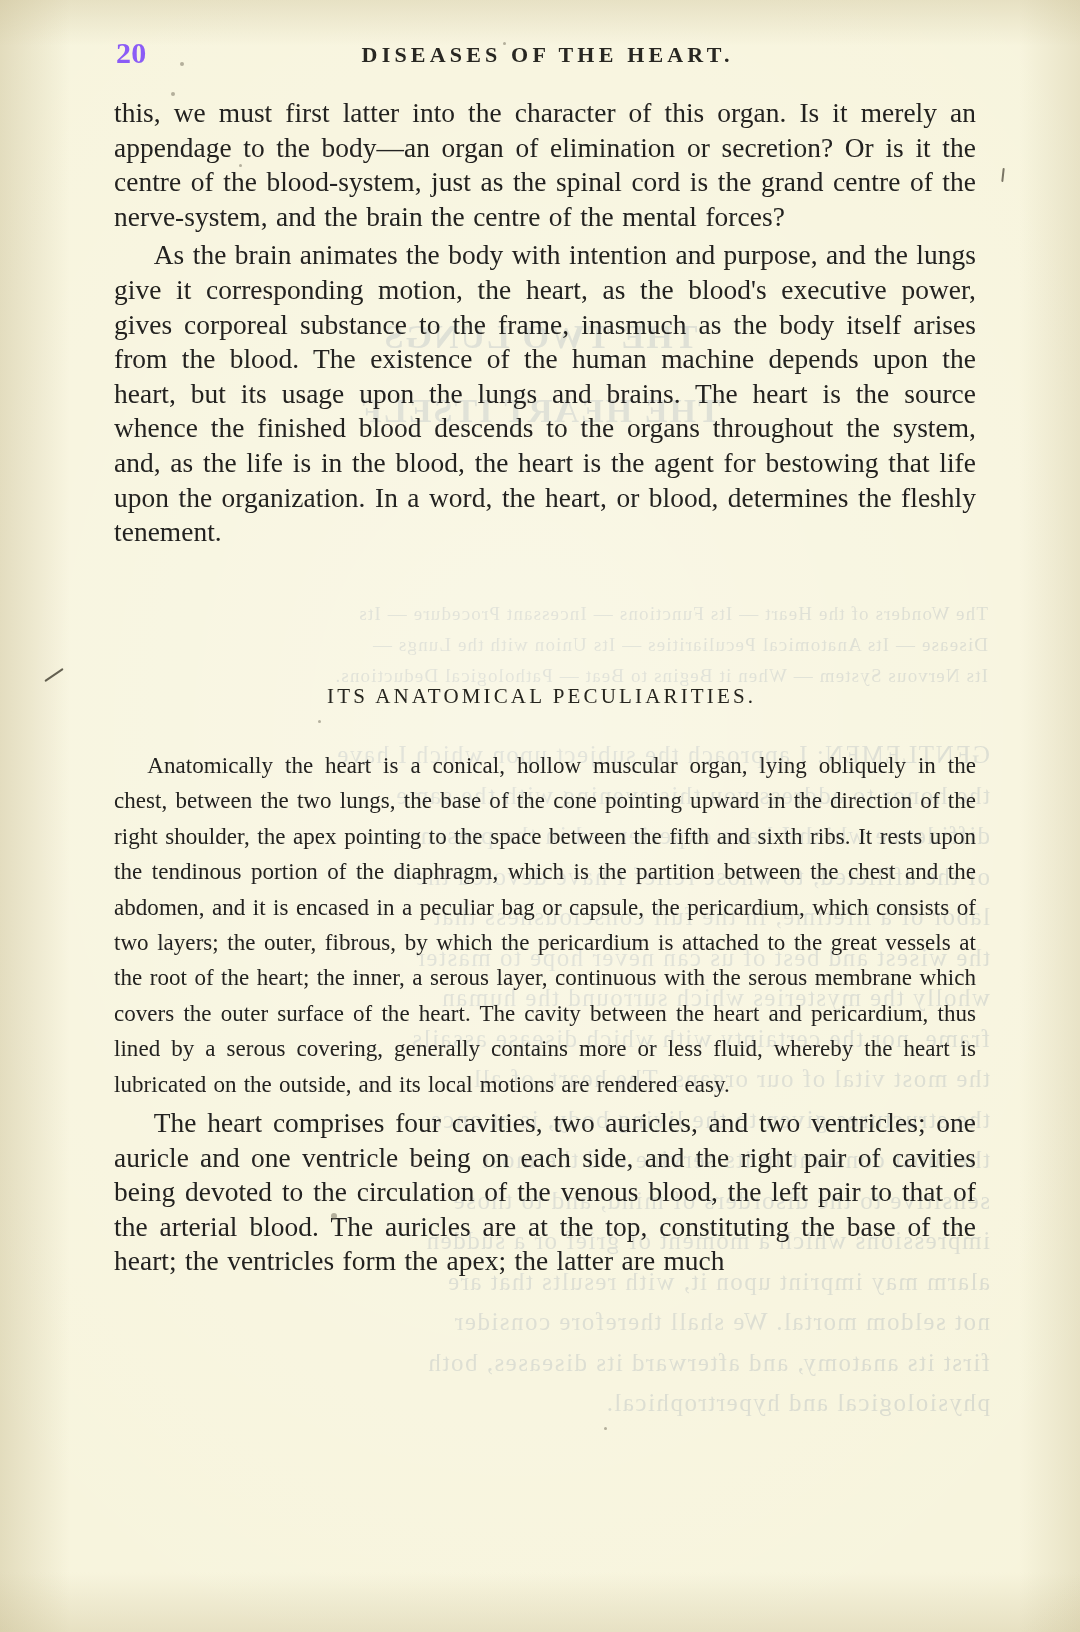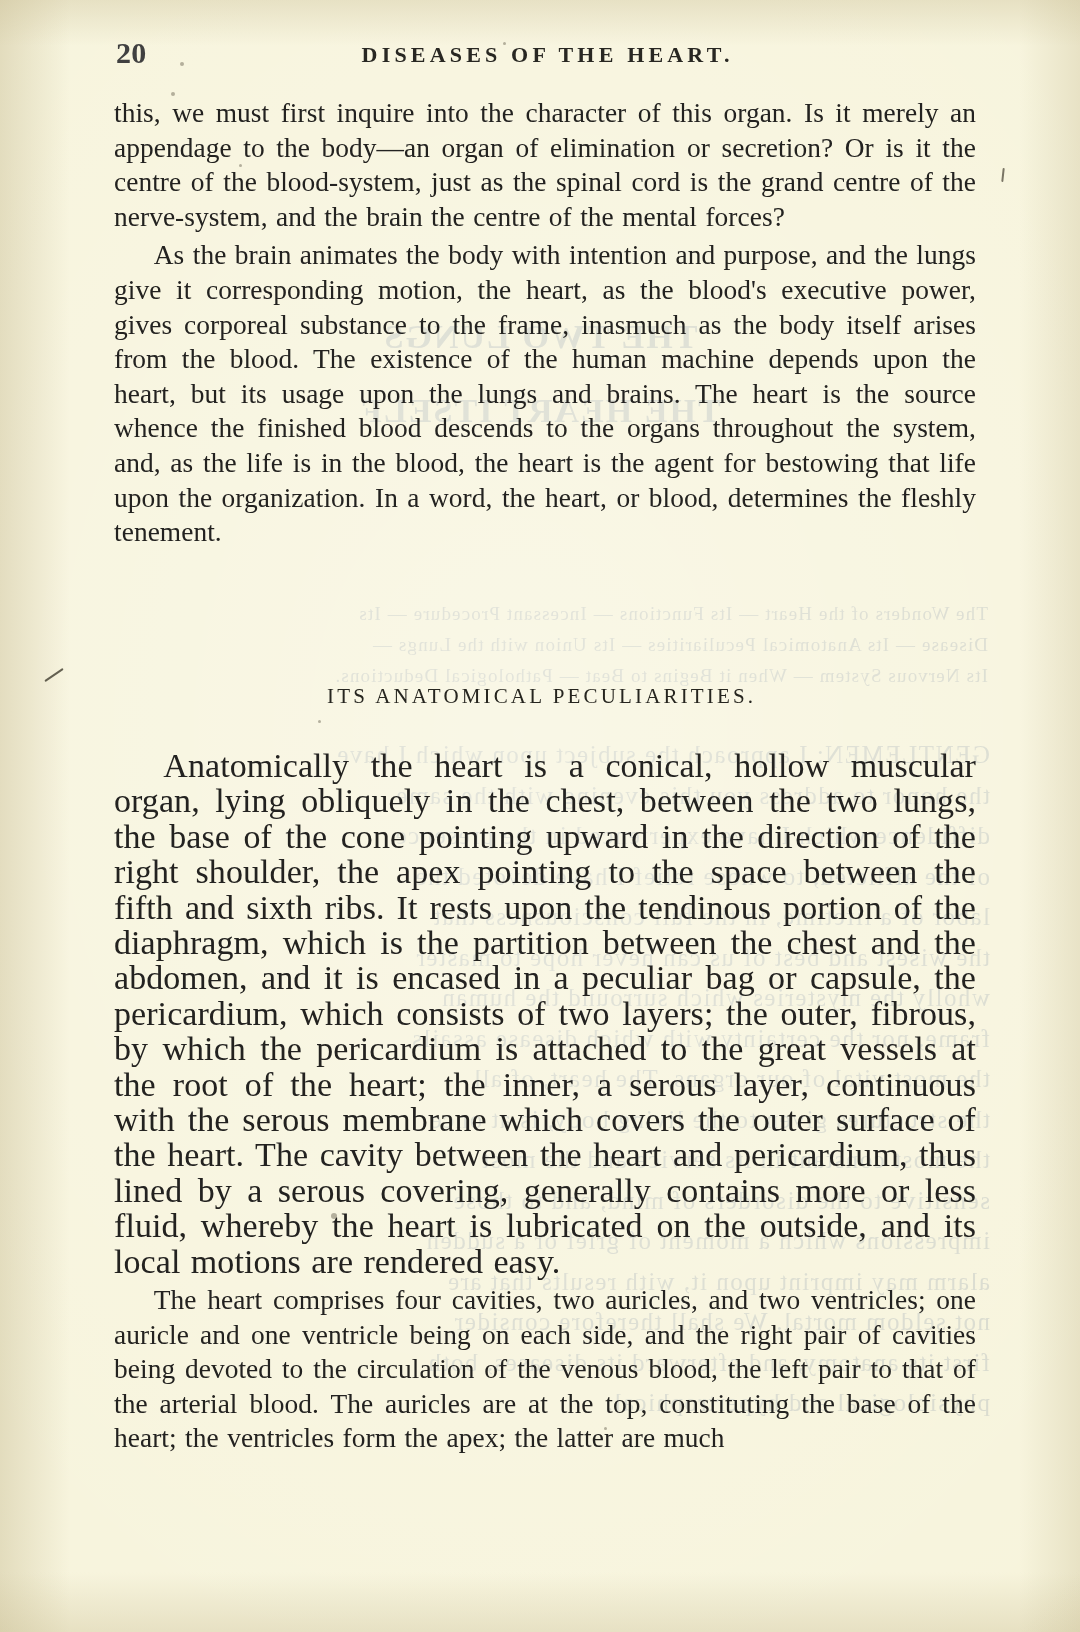--- a/index.html
+++ b/index.html
@@ -76,21 +76,21 @@
     top: 34px;
     height: 40px;
   }
   .folio {
     position: absolute;
     left: 116px;
     top: 2px;
     font-size: 30px;
     font-weight: 700;
     letter-spacing: 0.01em;
-    color: #404040;
+    color: #8b5cf6;
   }
   .running-head {
     position: absolute;
     left: 0; right: 0;
     top: 8px;
     text-align: center;
     font-size: 22px;
     font-weight: 700;
     letter-spacing: 0.19em;
     color: #282722;
@@ -126,21 +126,21 @@
     top: 684px;
     text-align: center;
     font-size: 21px;
     font-weight: 400;
     letter-spacing: 0.15em;
     color: #26251f;
     text-indent: 0.15em;
   }
 
   .anatomy-lead {
-    font-size: 34px;
+    font-size: 23px;
     line-height: 35.4px;
   }
 
   
   .pen-mark-left {
     position: absolute;
     left: 43px;
     top: 674px;
     width: 22px;
     height: 2px;
@@ -202,21 +202,21 @@
   <div class="paper-edge-right"></div>
   <div class="paper-edge-top"></div>
   <div class="paper-edge-bottom"></div>
 
   <div class="header">
     <div class="folio">20</div>
     <div class="running-head">DISEASES OF THE HEART.</div>
   </div>
 
   <div class="body-block" id="block-opening">
-    <p class="para flush">this, we must first inquire into the character of this organ. Is it merely an appendage to the body—an organ of elimination or secretion? Or is it the centre of the blood-system, just as the spinal cord is the grand centre of the nerve-system, and the brain the centre of the mental forces?</p>
+    <p class="para flush">this, we must first latter into the character of this organ. Is it merely an appendage to the body—an organ of elimination or secretion? Or is it the centre of the blood-system, just as the spinal cord is the grand centre of the nerve-system, and the brain the centre of the mental forces?</p>
     <p class="para indent">As the brain animates the body with intention and purpose, and the lungs give it corresponding motion, the heart, as the blood's executive power, gives corporeal substance to the frame, inasmuch as the body itself arises from the blood. The existence of the human machine depends upon the heart, but its usage upon the lungs and brains. The heart is the source whence the finished blood descends to the organs throughout the system, and, as the life is in the blood, the heart is the agent for bestowing that life upon the organization. In a word, the heart, or blood, determines the fleshly tenement.</p>
   </div>
 
   <div class="section-heading">ITS ANATOMICAL PECULIARITIES.</div>
 
   <div class="body-block" id="block-anatomy">
     <p class="para indent anatomy-lead">Anatomically the heart is a conical, hollow muscular organ, lying obliquely in the chest, between the two lungs, the base of the cone pointing upward in the direction of the right shoulder, the apex pointing to the space between the fifth and sixth ribs. It rests upon the tendinous portion of the diaphragm, which is the partition between the chest and the abdomen, and it is encased in a peculiar bag or capsule, the pericardium, which consists of two layers; the outer, fibrous, by which the pericardium is attached to the great vessels at the root of the heart; the inner, a serous layer, continuous with the serous membrane which covers the outer surface of the heart. The cavity between the heart and pericardium, thus lined by a serous covering, generally contains more or less fluid, whereby the heart is lubricated on the outside, and its local motions are rendered easy.</p>
     <p class="para indent">The heart comprises four cavities, two auricles, and two ventricles; one auricle and one ventricle being on each side, and the right pair of cavities being devoted to the circulation of the venous blood, the left pair to that of the arterial blood. The auricles are at the top, constituting the base of the heart; the ventricles form the apex; the latter are much</p>
   </div>
 

